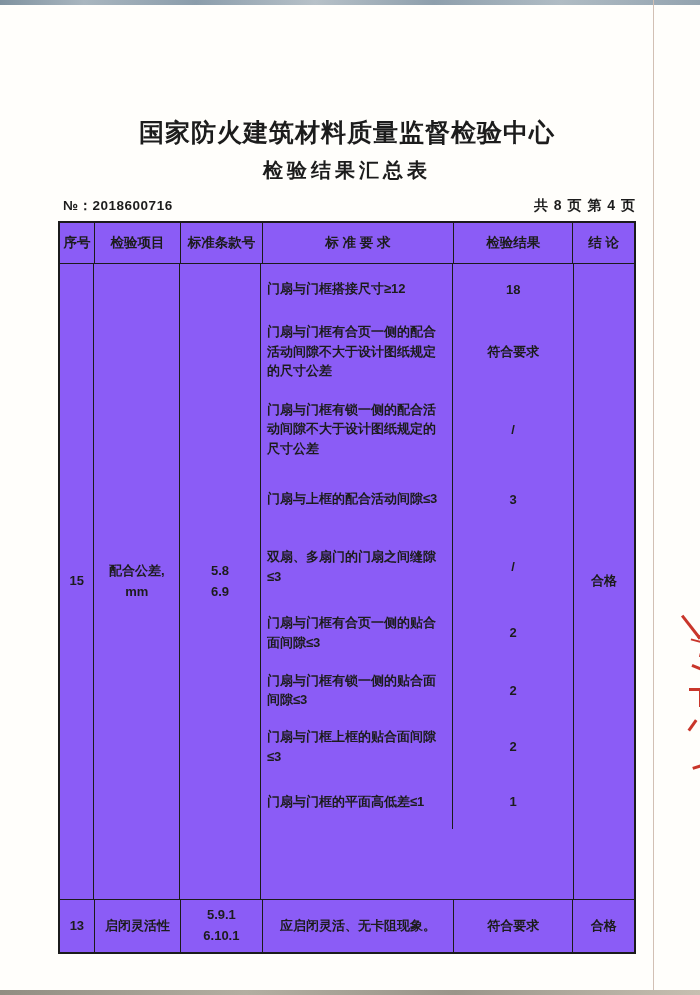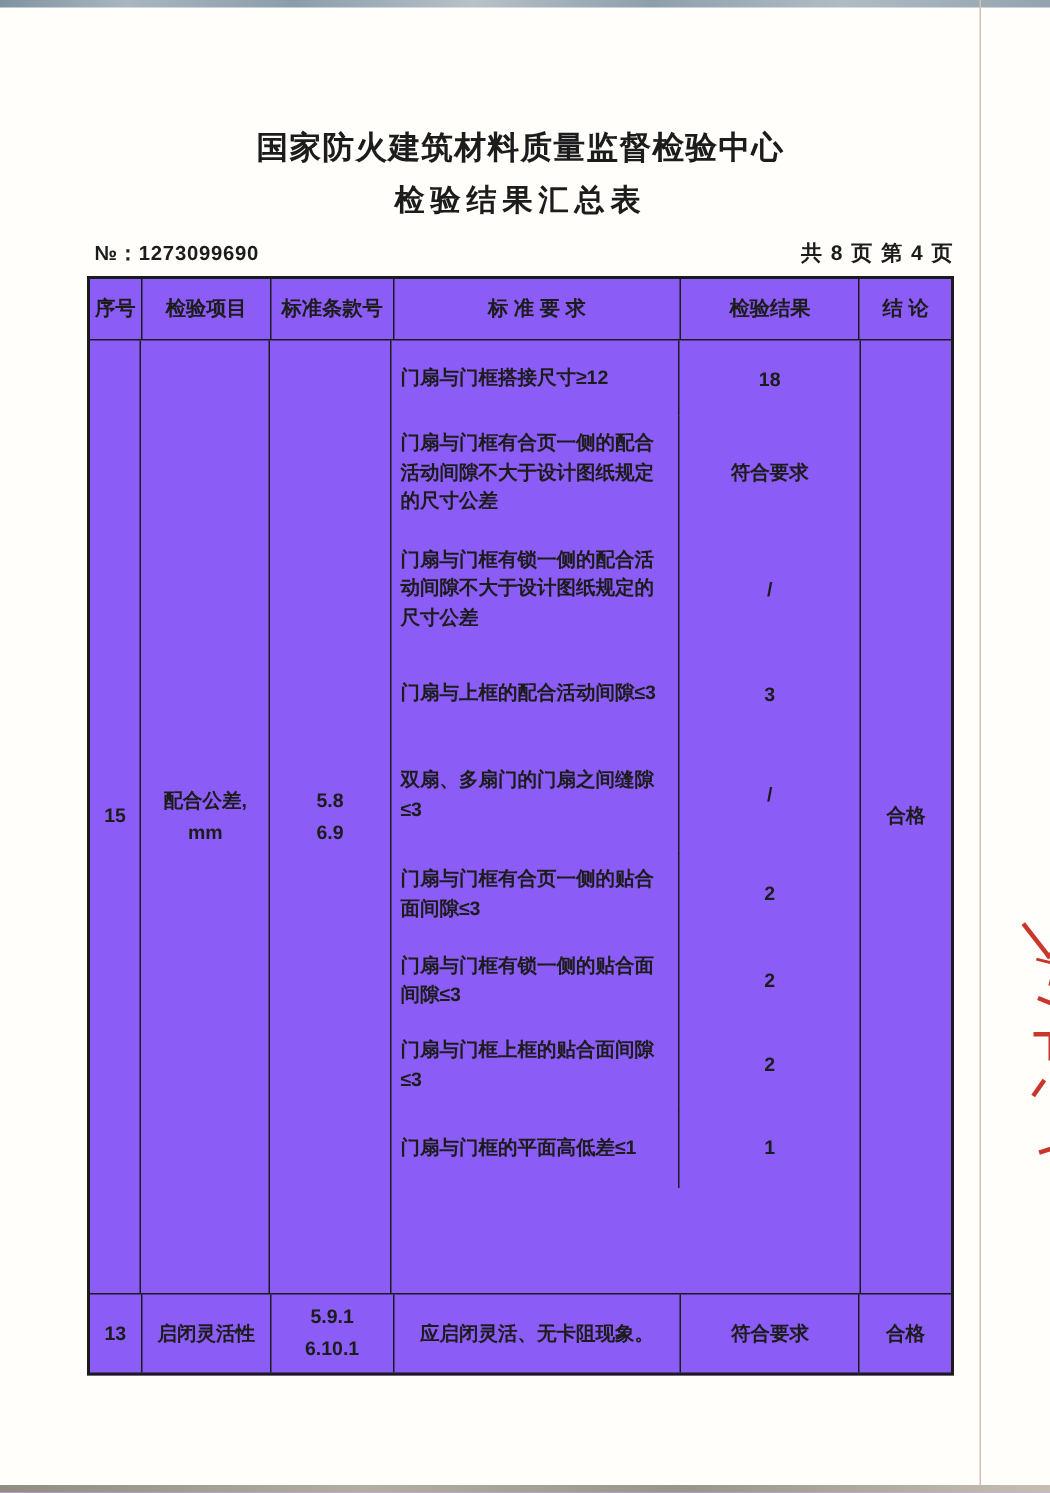--- a/index.html
+++ b/index.html
@@ -31,22 +31,22 @@
   .frag-1 { right:-6px; top:608px; width:15px; height:26px; border-left:3px solid #c9362b; border-bottom:3px solid #c9362b; transform:rotate(-38deg); }
   .frag-2 { right:-4px; top:640px; width:12px; height:14px; border-right:3px solid #c9362b; border-top:2px solid #c9362b; transform:rotate(14deg); }
   .frag-3 { right:-3px; top:666px; width:13px; height:8px; border-top:3px solid #c9362b; transform:rotate(22deg); }
   .frag-4 { right:-2px; top:688px; width:10px; height:16px; border-right:3px solid #c9362b; border-top:3px solid #c9362b; }
   .frag-5 { right:-4px; top:722px; width:11px; height:13px; border-left:3px solid #c9362b; transform:rotate(35deg); }
   .frag-6 { right:-5px; top:756px; width:14px; height:9px; border-bottom:3px solid #c9362b; transform:rotate(-18deg); }
 
   .content { position:absolute; left:58px; top:0; width:578px; }
 
   .title {
-    margin-top:84px; text-align:center;
-    font-size:21px; font-weight:bold; letter-spacing:1px; white-space:nowrap;
+    margin-top:116px; text-align:center;
+    font-size:25px; font-weight:bold; letter-spacing:1px; white-space:nowrap;
   }
   .subtitle {
     margin-top:8px; text-align:center;
     font-size:20px; font-weight:bold; letter-spacing:4px;
   }
   .meta {
     margin-top:13px; display:flex; justify-content:space-between; align-items:baseline;
     padding-left:5px;
   }
   .report-no { font-size:13.5px; font-weight:600; letter-spacing:0.5px; }
@@ -91,21 +91,21 @@
 <body>
 
 <div class="edge-top"></div>
 
 <div class="content">
 
   <div class="title">国家防火建筑材料质量监督检验中心</div>
   <div class="subtitle">检验结果汇总表</div>
 
   <div class="meta">
-    <div class="report-no"><span>№：</span><span>1273099690</span></div>
+    <div class="report-no"><span>№：</span><span>2018600716</span></div>
     <div class="pagination">共 8 页 第 4 页</div>
   </div>
 
   <div class="insp-table">
 
     <div class="trow header-row">
       <div class="cell c-seq">序号</div>
       <div class="cell c-item">检验项目</div>
       <div class="cell c-clause">标准条款号</div>
       <div class="cell c-req">标 准 要 求</div>

